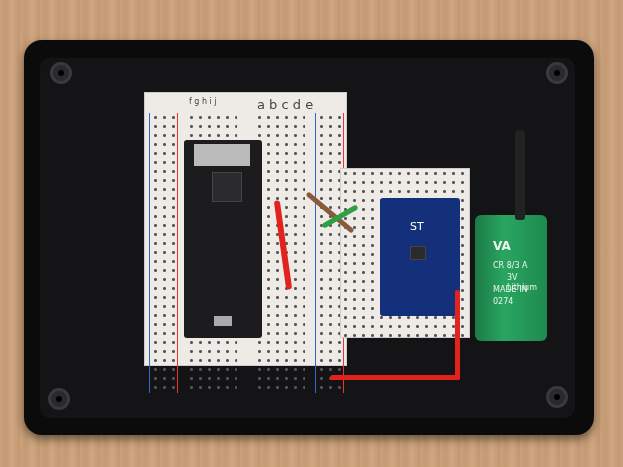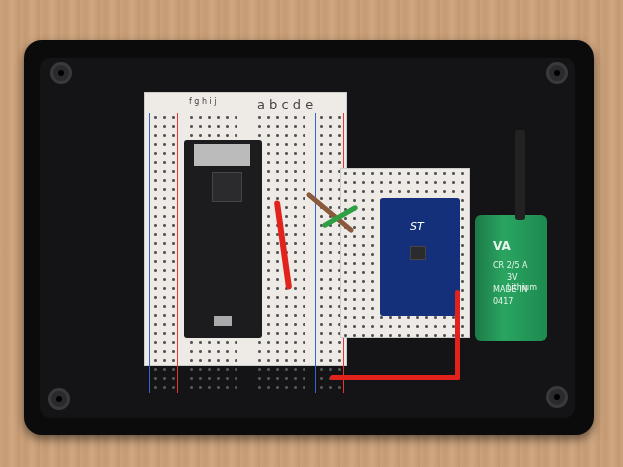--- a/index.html
+++ b/index.html
@@ -47,30 +47,30 @@
 
 <div class="pcb" style="left:184px;top:140px;width:78px;height:198px">
   <div style="position:absolute;left:10px;top:4px;width:56px;height:22px;background:#bbb"></div>
   <div class="chip" style="left:28px;top:32px;width:30px;height:30px"></div>
   <div style="position:absolute;left:30px;top:176px;width:18px;height:10px;background:#aaa"></div>
 </div>
 
 <div class="bb dots" style="left:340px;top:168px;width:130px;height:170px"></div>
 
 <div class="blue" style="left:380px;top:198px;width:80px;height:118px">
-  <span style="position:absolute;left:30px;top:22px;color:#fff;font-size:11px;font-style:italic">ST</span>
+  <span style="position:absolute;left:30px;top:22px;color:#fff;font-size:11px;">ST</span>
   <div class="chip" style="left:30px;top:48px;width:16px;height:14px"></div>
 </div>
 
 <div class="wire" style="left:280px;top:200px;width:6px;height:90px;background:#e2221c;transform:rotate(-8deg)"></div>
 <div class="wire" style="left:300px;top:210px;width:60px;height:5px;background:#8a5a3c;transform:rotate(40deg)"></div>
 <div class="wire" style="left:320px;top:214px;width:40px;height:5px;background:#2ea043;transform:rotate(-30deg)"></div>
 <div class="wire" style="left:330px;top:375px;width:130px;height:5px;background:#e2221c"></div>
 <div class="wire" style="left:455px;top:290px;width:5px;height:90px;background:#e2221c"></div>
 
 <div class="bat" style="left:475px;top:215px;width:72px;height:126px">
   <span style="left:18px;top:26px;font-size:12px;font-weight:bold">VA</span>
-  <span style="left:18px;top:46px">CR 2/5 A</span>
+  <span style="left:18px;top:46px">CR 8/3 A</span>
   <span style="left:32px;top:58px">3V Lithium</span>
   <span style="left:18px;top:70px">MADE IN</span>
-  <span style="left:18px;top:82px">0417</span>
+  <span style="left:18px;top:82px">0274</span>
 </div>
 <div style="position:absolute;left:515px;top:130px;width:10px;height:90px;background:#222;border-radius:3px"></div>
 
 </body></html>

